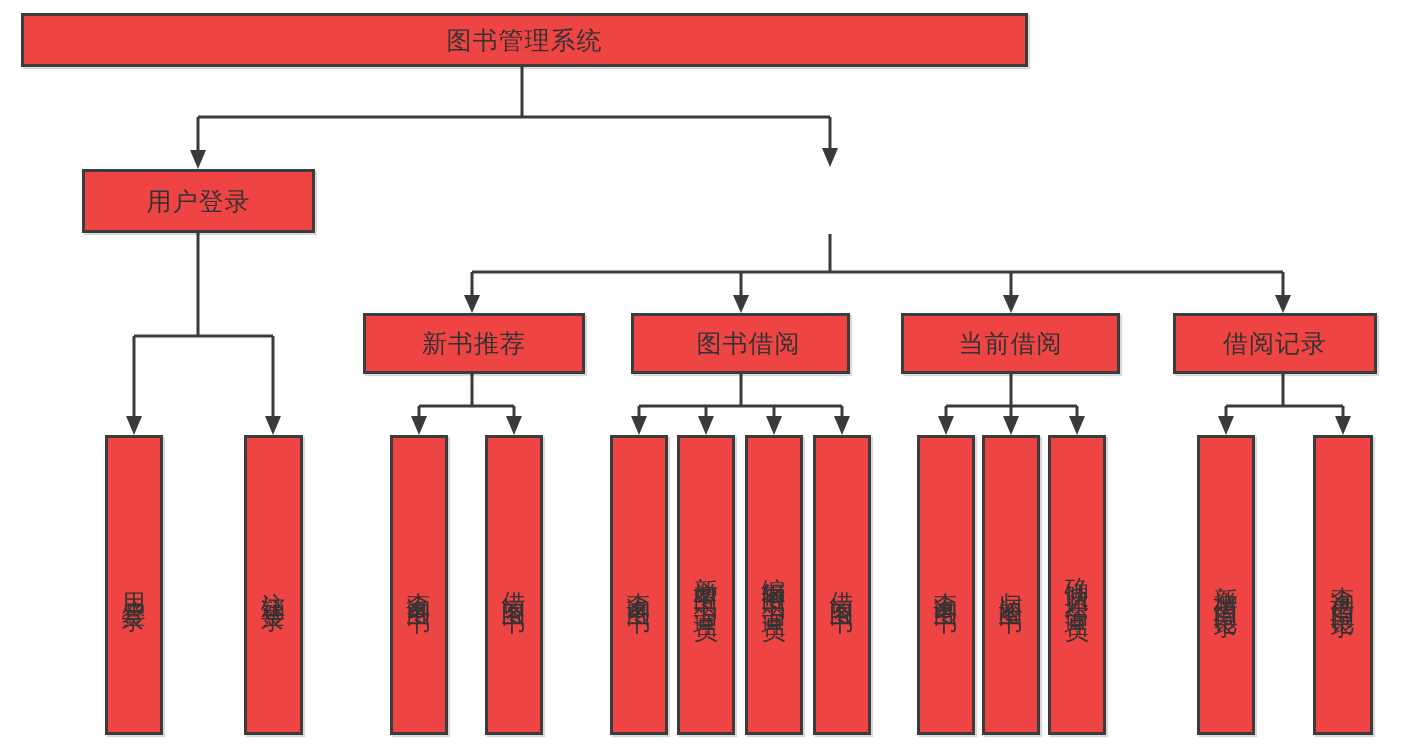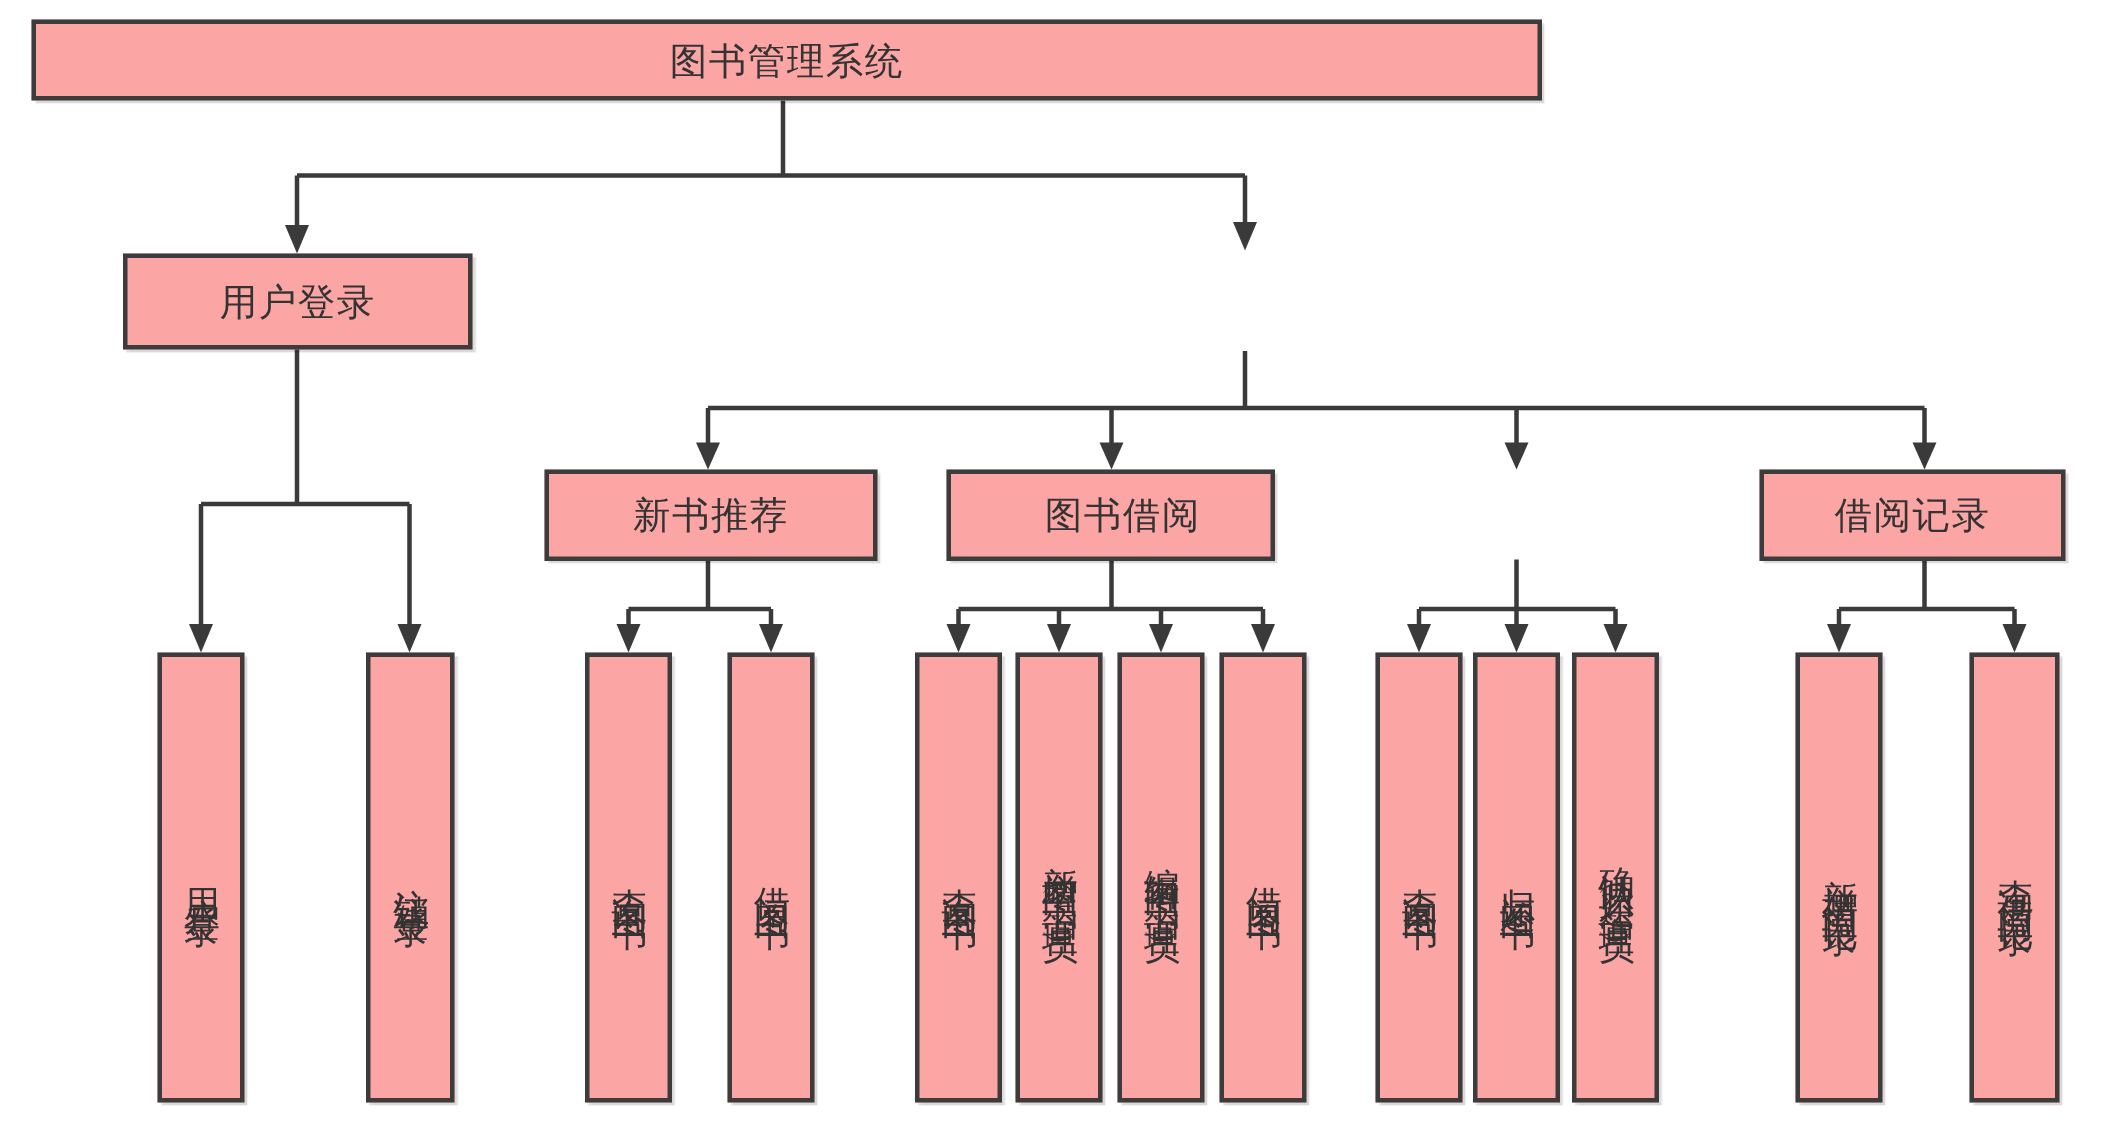--- a/index.html
+++ b/index.html
@@ -13,21 +13,21 @@
     font-family: "Liberation Sans", "DejaVu Sans", sans-serif;
   }
   .connectors {
     position: absolute;
     left: 0; top: 0;
     width: 1405px; height: 747px;
     z-index: 1;
   }
   .node {
     position: absolute;
-    background: #fca5a5;
+    background: #ef4444;
     border: 3px solid #3c3c3c;
     color: #333333;
     display: flex;
     align-items: center;
     justify-content: center;
     z-index: 2;
     box-shadow: 2px 2px 1px rgba(0,0,0,0.15);
   }
   .node.h { font-size: 25px; letter-spacing: 1px; }
   .node.v span {
@@ -109,20 +109,23 @@
   <div class="node h" style="left:82px; top:169px; width:233px; height:64px;">
     <span>用户登录</span>
   </div>
 
   <div class="node h" style="left:363px; top:313px; width:222px; height:61px;">
     <span>新书推荐</span>
   </div>
   <div class="node h" style="left:631px; top:313px; width:219px; height:61px;padding-left:16px;">
     <span>图书借阅</span>
   </div>
+  <div class="node h" style="left:901px; top:313px; width:219px; height:61px;">
+    <span>当前借阅</span>
+  </div>
   <div class="node h" style="left:1173px; top:313px; width:204px; height:61px;">
     <span>借阅记录</span>
   </div>
 
   <div class="node v" style="left:105px; top:435px; width:58px; height:300px;">
     <span>用户登录</span>
   </div>
   <div class="node v" style="left:244px; top:435px; width:59px; height:300px;">
     <span>注销登录</span>
   </div>

